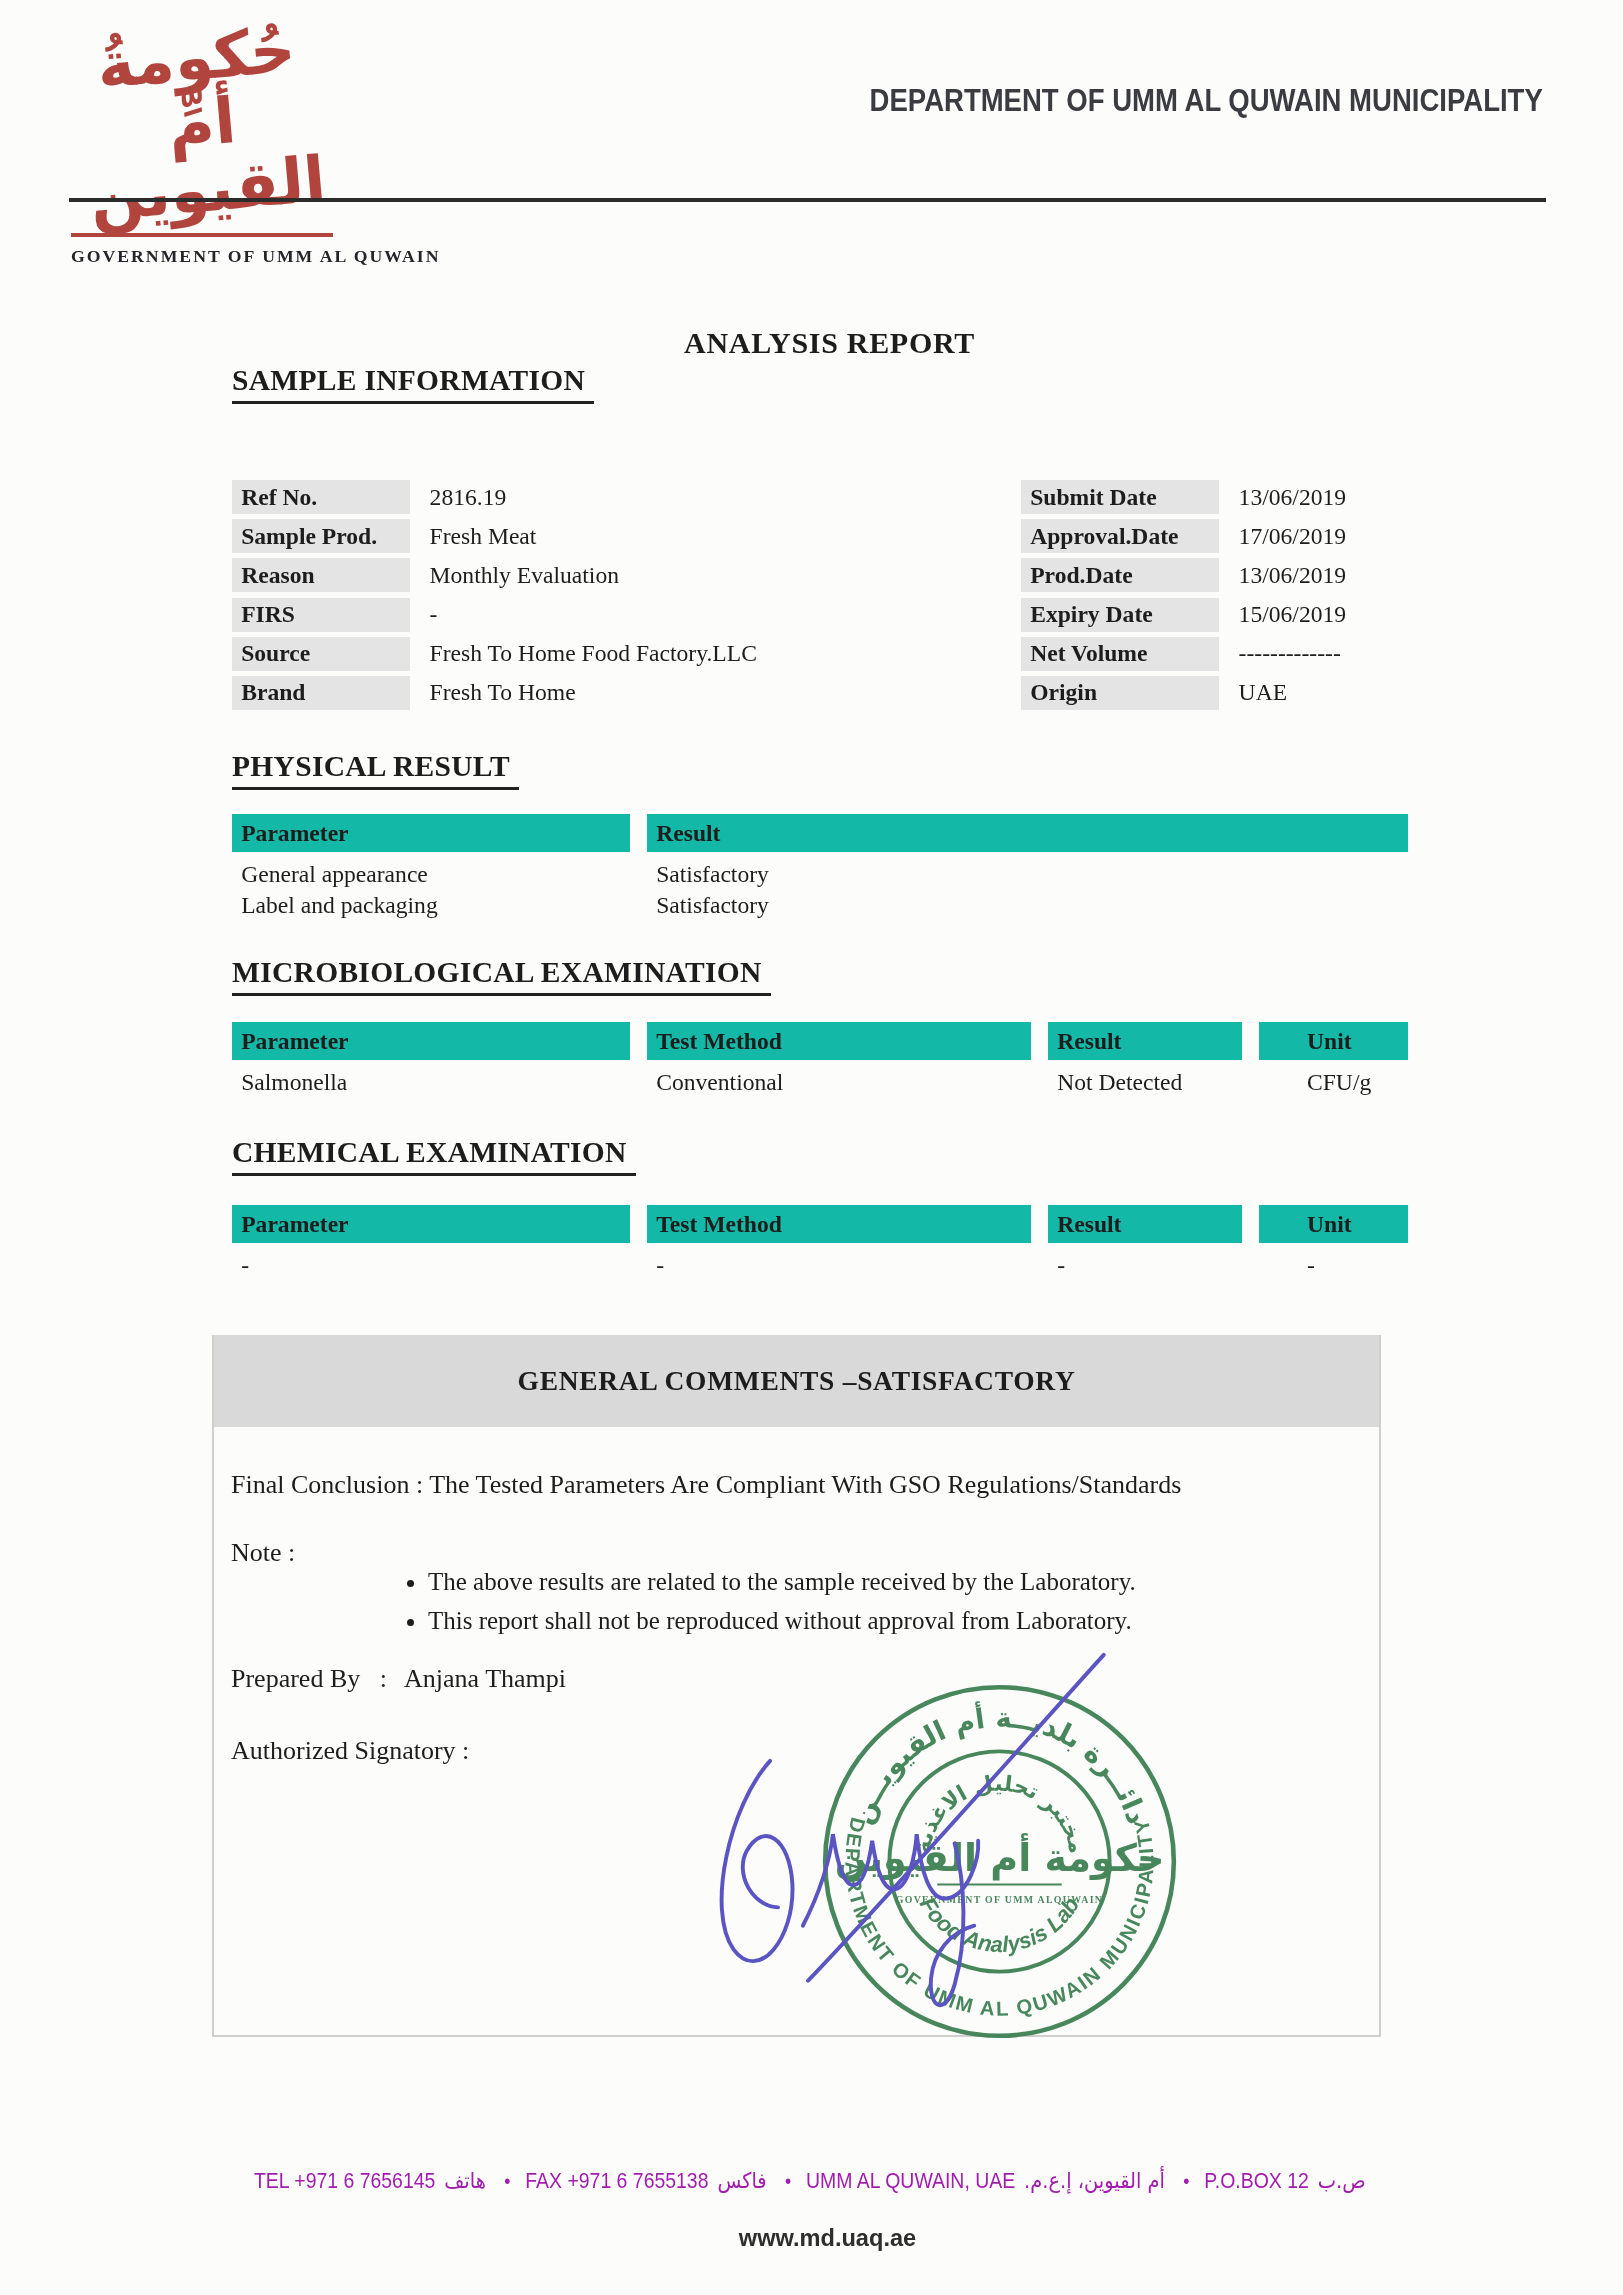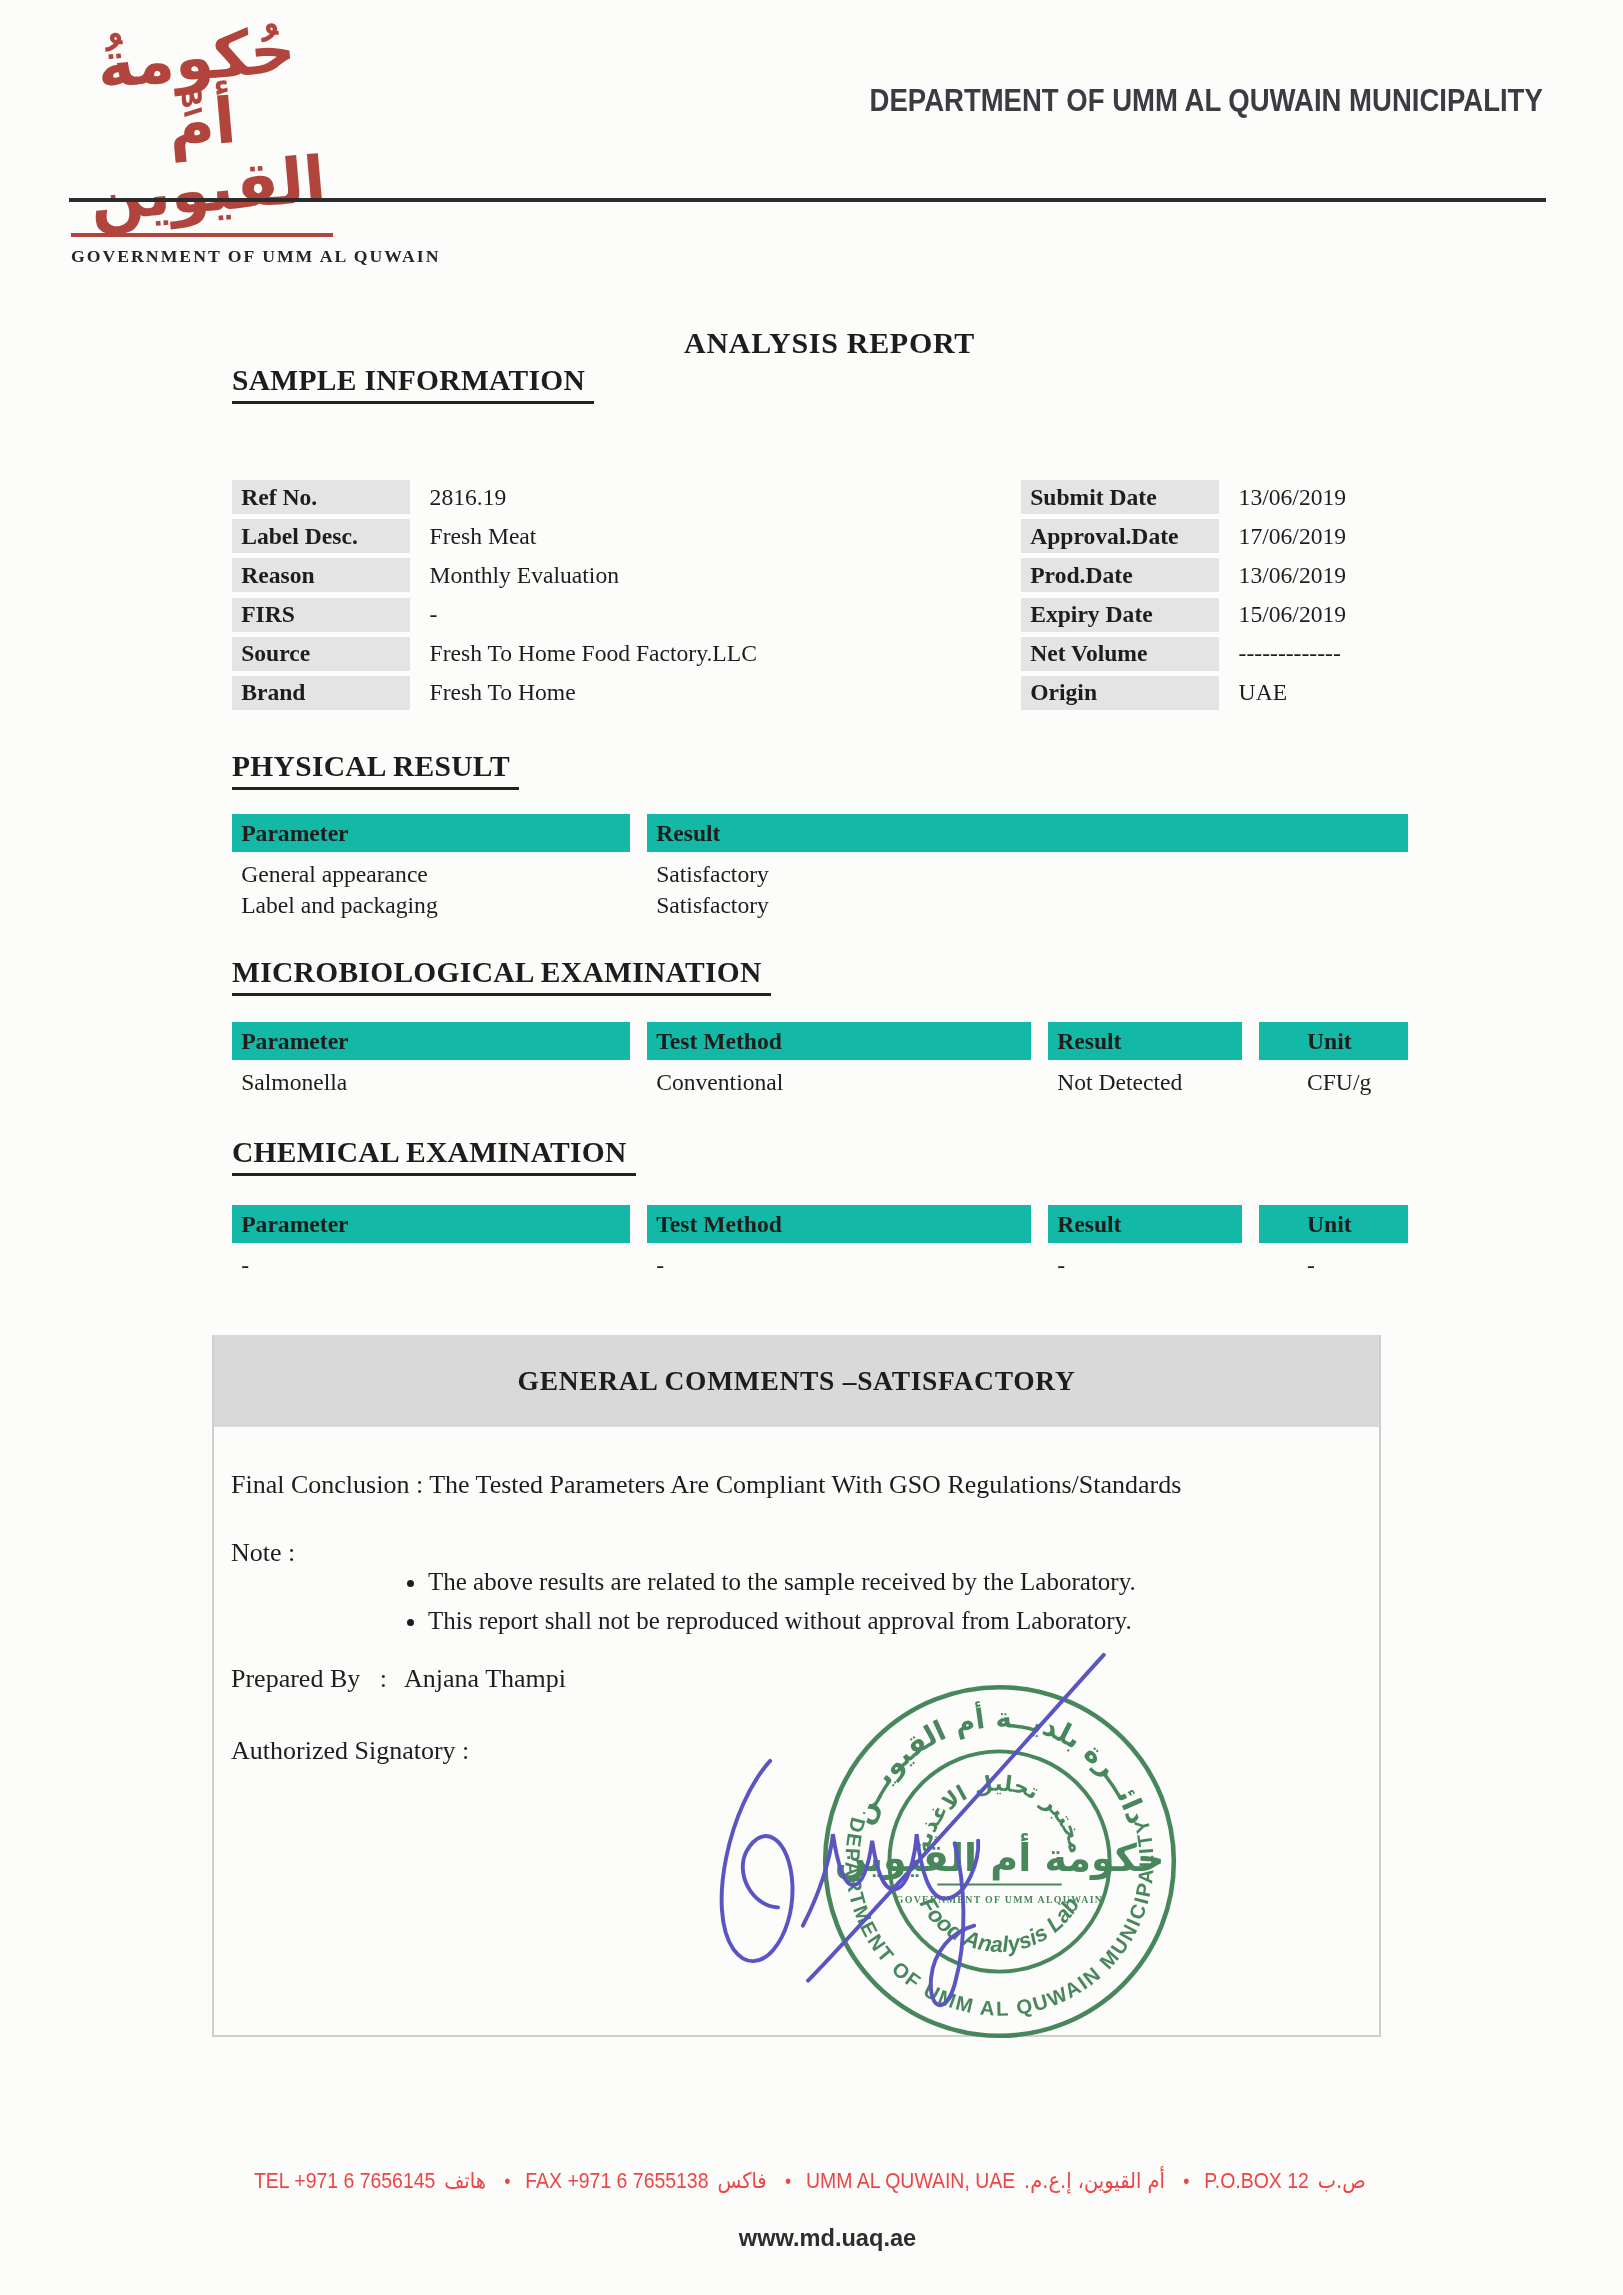--- a/index.html
+++ b/index.html
@@ -110,21 +110,21 @@
   .st-en-inner{font-family:"Liberation Sans",sans-serif;font-size:34px;font-weight:bold;font-style:italic;}
   .st-center-ar{font-family:"DejaVu Sans",sans-serif;font-size:58px;font-weight:bold;text-anchor:middle;}
   .st-center-cap{font-family:"Liberation Serif",serif;font-size:15px;font-weight:bold;letter-spacing:2px;text-anchor:middle;}
   .st-center-line{stroke:#3b7f50;stroke-width:3;}
   .signature{position:absolute;left:458px;top:216px;width:471px;height:432px;}
   .signature path{fill:none;stroke:#5a55c2;stroke-width:6;stroke-linecap:round;}
 
   
   .footer-line{
     position:absolute;top:2168px;left:0;width:100%;text-align:center;
-    font-family:"Liberation Sans",sans-serif;font-size:21.6px;color:#ef4444;
+    font-family:"Liberation Sans",sans-serif;font-size:21.6px;color:#a21caf;
   }
   .footer-inner{display:inline-block;transform:scaleX(.9);white-space:nowrap;}
   .f-ar{font-family:"DejaVu Sans",sans-serif;direction:rtl;unicode-bidi:isolate;margin:0 3.9px;}
   .f-bullet{margin:0 10.5px;font-size:19.6px;}
   .footer-site{
     position:absolute;top:2225px;left:16px;width:100%;text-align:center;
     font-family:"Liberation Sans",sans-serif;font-weight:bold;font-size:23.6px;color:#2e2e2e;
   }
 </style>
 </head>
@@ -145,21 +145,21 @@
 <div class="report-title">ANALYSIS REPORT</div>
 
 <div class="sec-h sec-sample">SAMPLE INFORMATION</div>
 
 <div class="sample-table sample-left">
   <div class="s-row">
     <div class="s-label">Ref No.</div>
     <div class="s-value">2816.19</div>
   </div>
   <div class="s-row">
-    <div class="s-label">Label Desc.</div>
+    <div class="s-label">Sample Prod.</div>
     <div class="s-value">Fresh Meat</div>
   </div>
   <div class="s-row">
     <div class="s-label">Reason</div>
     <div class="s-value">Monthly Evaluation</div>
   </div>
   <div class="s-row">
     <div class="s-label">FIRS</div>
     <div class="s-value">-</div>
   </div>

